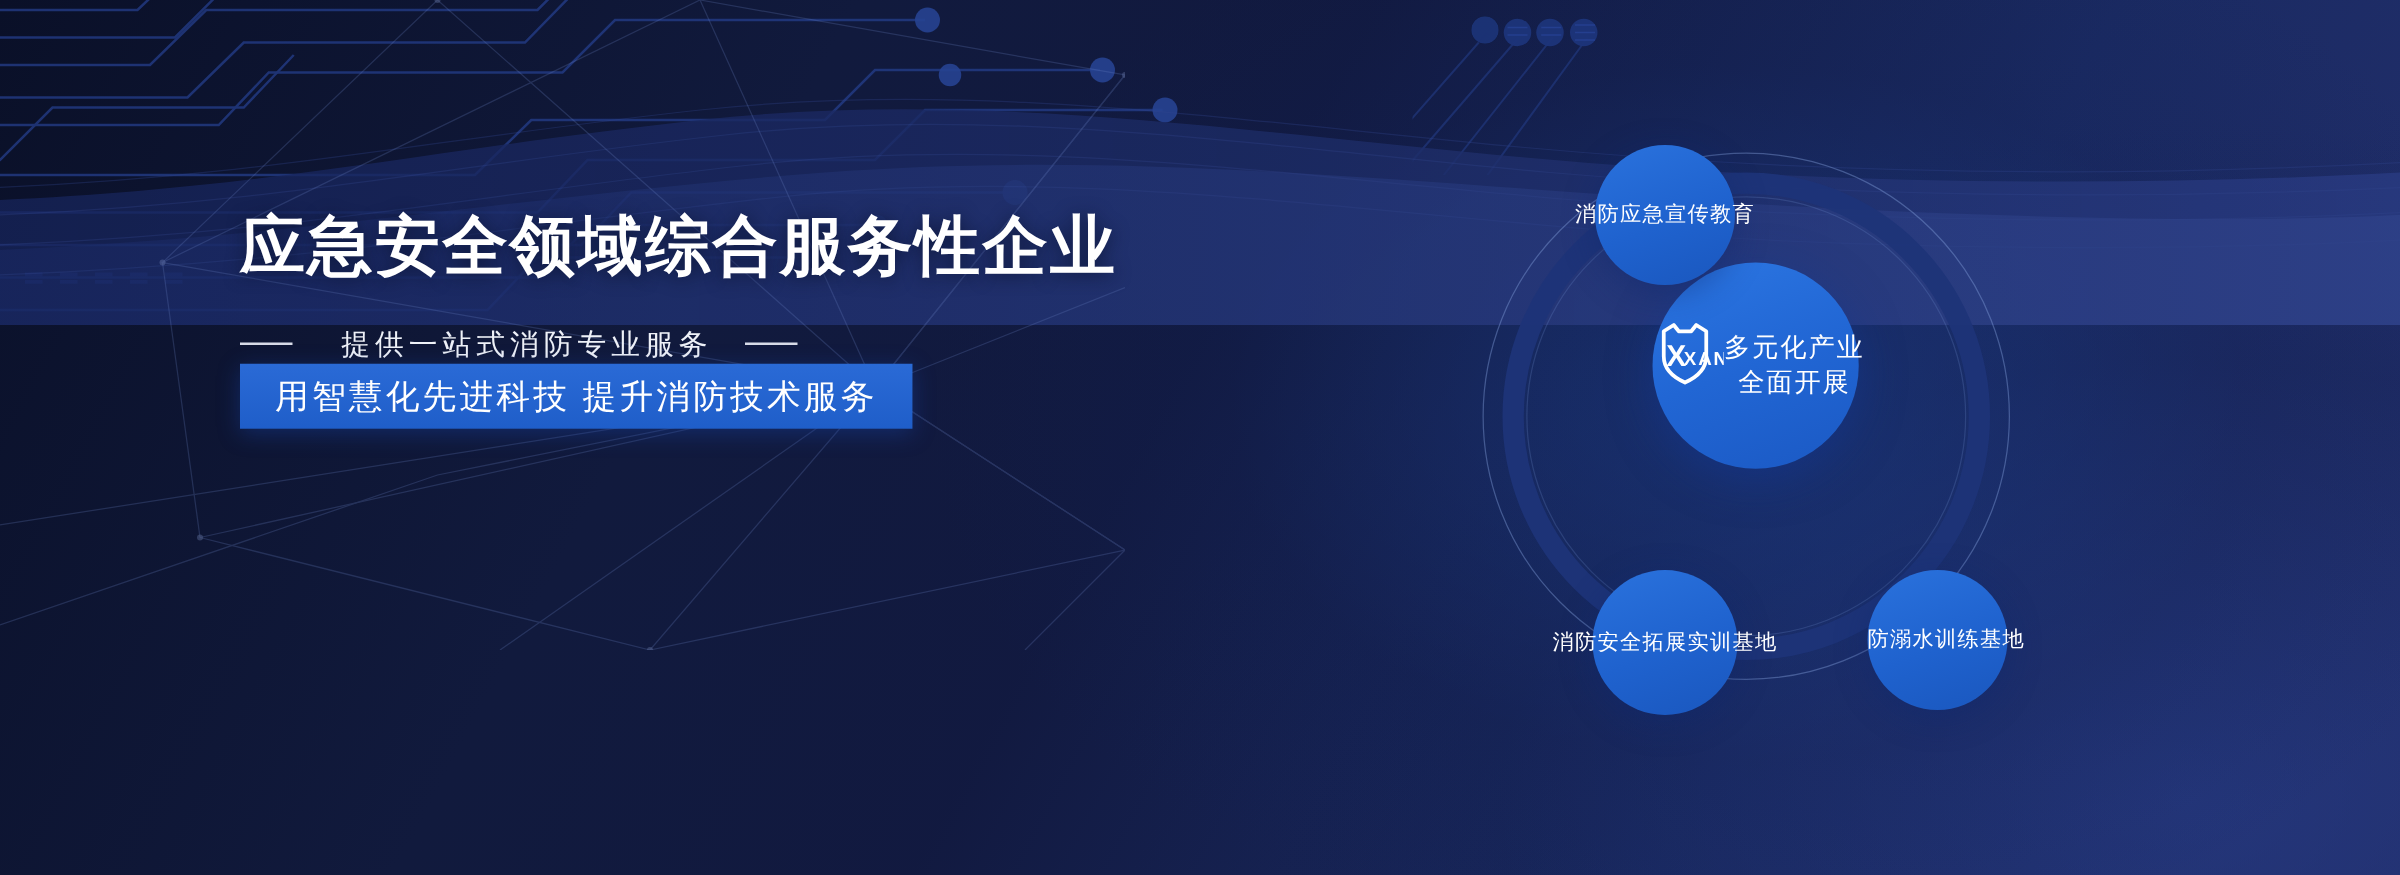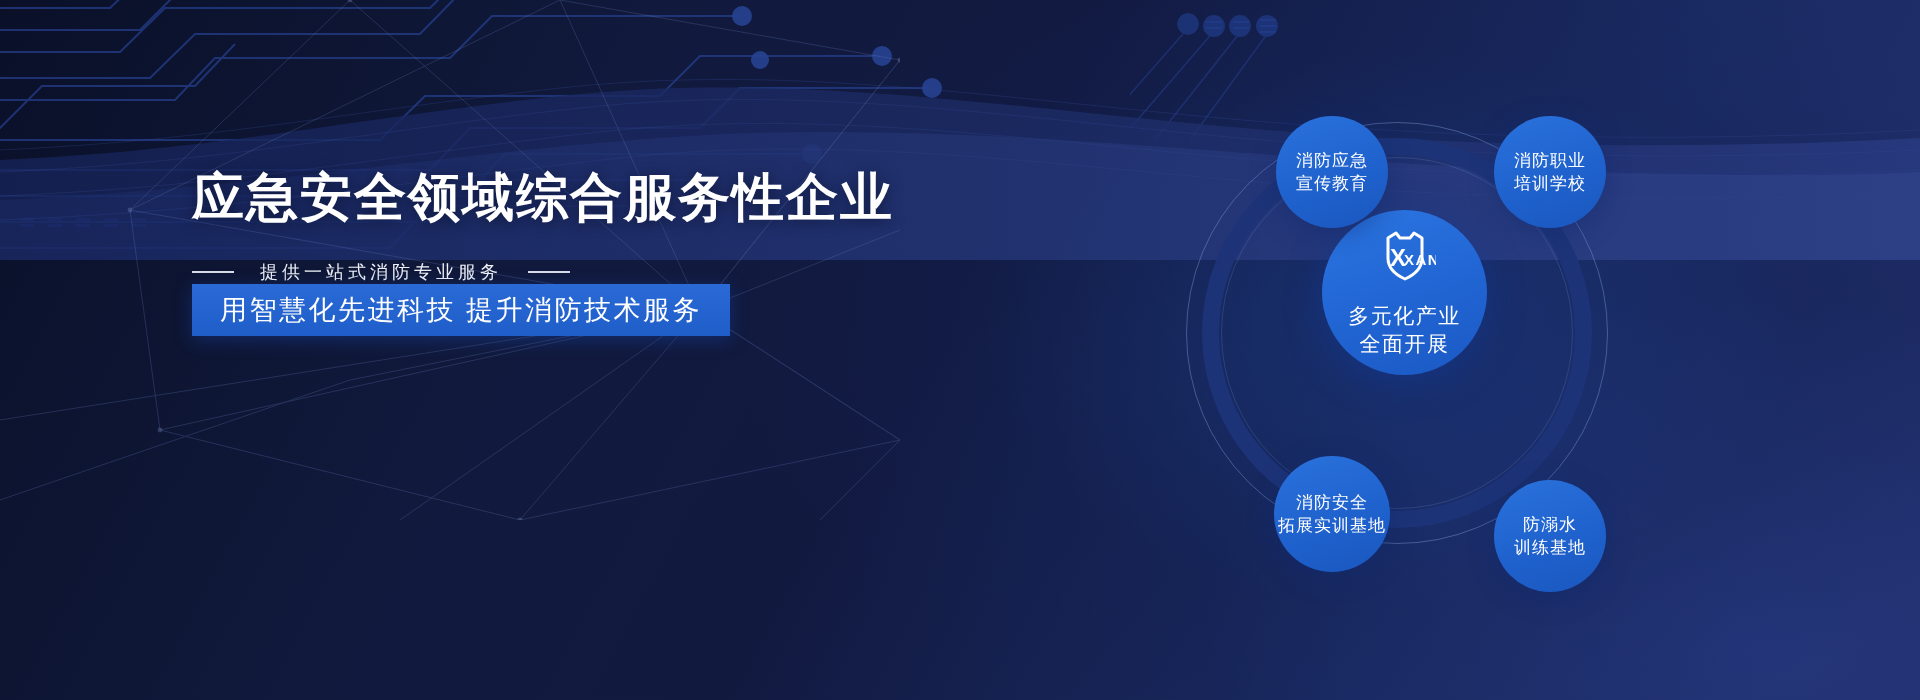--- a/index.html
+++ b/index.html
@@ -40,25 +40,26 @@
     text-shadow:0 2px 14px rgba(10,18,46,0.75);
   }
   .sub-row {
     display:flex;
     align-items:center;
     margin-top:32px;
     gap:26px;
   }
   .dash { width:42px; height:2px; background:#e8ecf6; opacity:0.92; flex:none; }
   .sub-title {
-    font-size:18px;
+    font-size:23px;
     color:#eef1f8;
     letter-spacing:4px;
     white-space:nowrap;
     font-weight:normal;
+    margin-left:13px;
   }
   .en-title {
     margin-top:26px;
     font-size:13.5px;
     color:#c7cde0;
     letter-spacing:3.1px;
     white-space:nowrap;
     opacity:0.93;
   }
   .cta-button {
@@ -105,40 +106,40 @@
     width:352px; height:352px;
     border-radius:50%;
     border:1.4px solid rgba(120,150,215,0.22);
   }
 
   .node {
     position:absolute;
     border-radius:50%;
     background:linear-gradient(160deg,#2a72dd 0%,#1f62ce 55%,#1a57be 100%);
     display:flex;
-    flex-direction:column;
+    flex-direction:row;
     align-items:center;
     justify-content:center;
     color:#ffffff;
     text-align:center;
     cursor:pointer;
     box-shadow:0 6px 26px rgba(14,40,110,0.45);
   }
   .node span { display:block; line-height:1.36; white-space:nowrap; }
 
   .node-sat { width:112px; height:112px; font-size:17px; letter-spacing:1px; font-weight:500; }
   .node-sat.wide { width:116px; height:116px; }
   .node-sat.triple { width:118px; height:118px; font-size:16.5px; }
 
   .n-top-left   { left:186px; top:56px; }
   .n-top-right  { left:404px; top:56px; }
   .n-left       { left:108px; top:222px; }
   .n-right      { left:480px; top:228px; }
   .n-bot-left   { left:184px; top:396px; }
-  .n-bot-right  { left:404px; top:420px; }
+  .n-bot-right  { left:404px; top:396px;justify-content:space-between; }
 
   .node-center {
     left:232px; top:150px;
     width:165px; height:165px;
     font-size:21px;
     letter-spacing:1.5px;
     background:linear-gradient(160deg,#2c76e2 0%,#2166d4 50%,#1b59c4 100%);
     box-shadow:0 8px 34px rgba(18,56,150,0.5);
   }
   .center-logo { margin-bottom:7px; }
@@ -298,24 +299,20 @@
         <span>多元化产业</span>
         <span>全面开展</span>
       </span>
     </div>
 
     <div class="node node-sat n-top-left">
       <span>消防应急</span>
       <span>宣传教育</span>
     </div>
 
-    <div class="node node-sat n-top-right">
-      <span>消防职业</span>
-      <span>培训学校</span>
-    </div>
 
 
 
     <div class="node node-sat wide n-bot-left">
       <span>消防安全</span>
       <span>拓展实训基地</span>
     </div>
 
     <div class="node node-sat n-bot-right">
       <span>防溺水</span>

